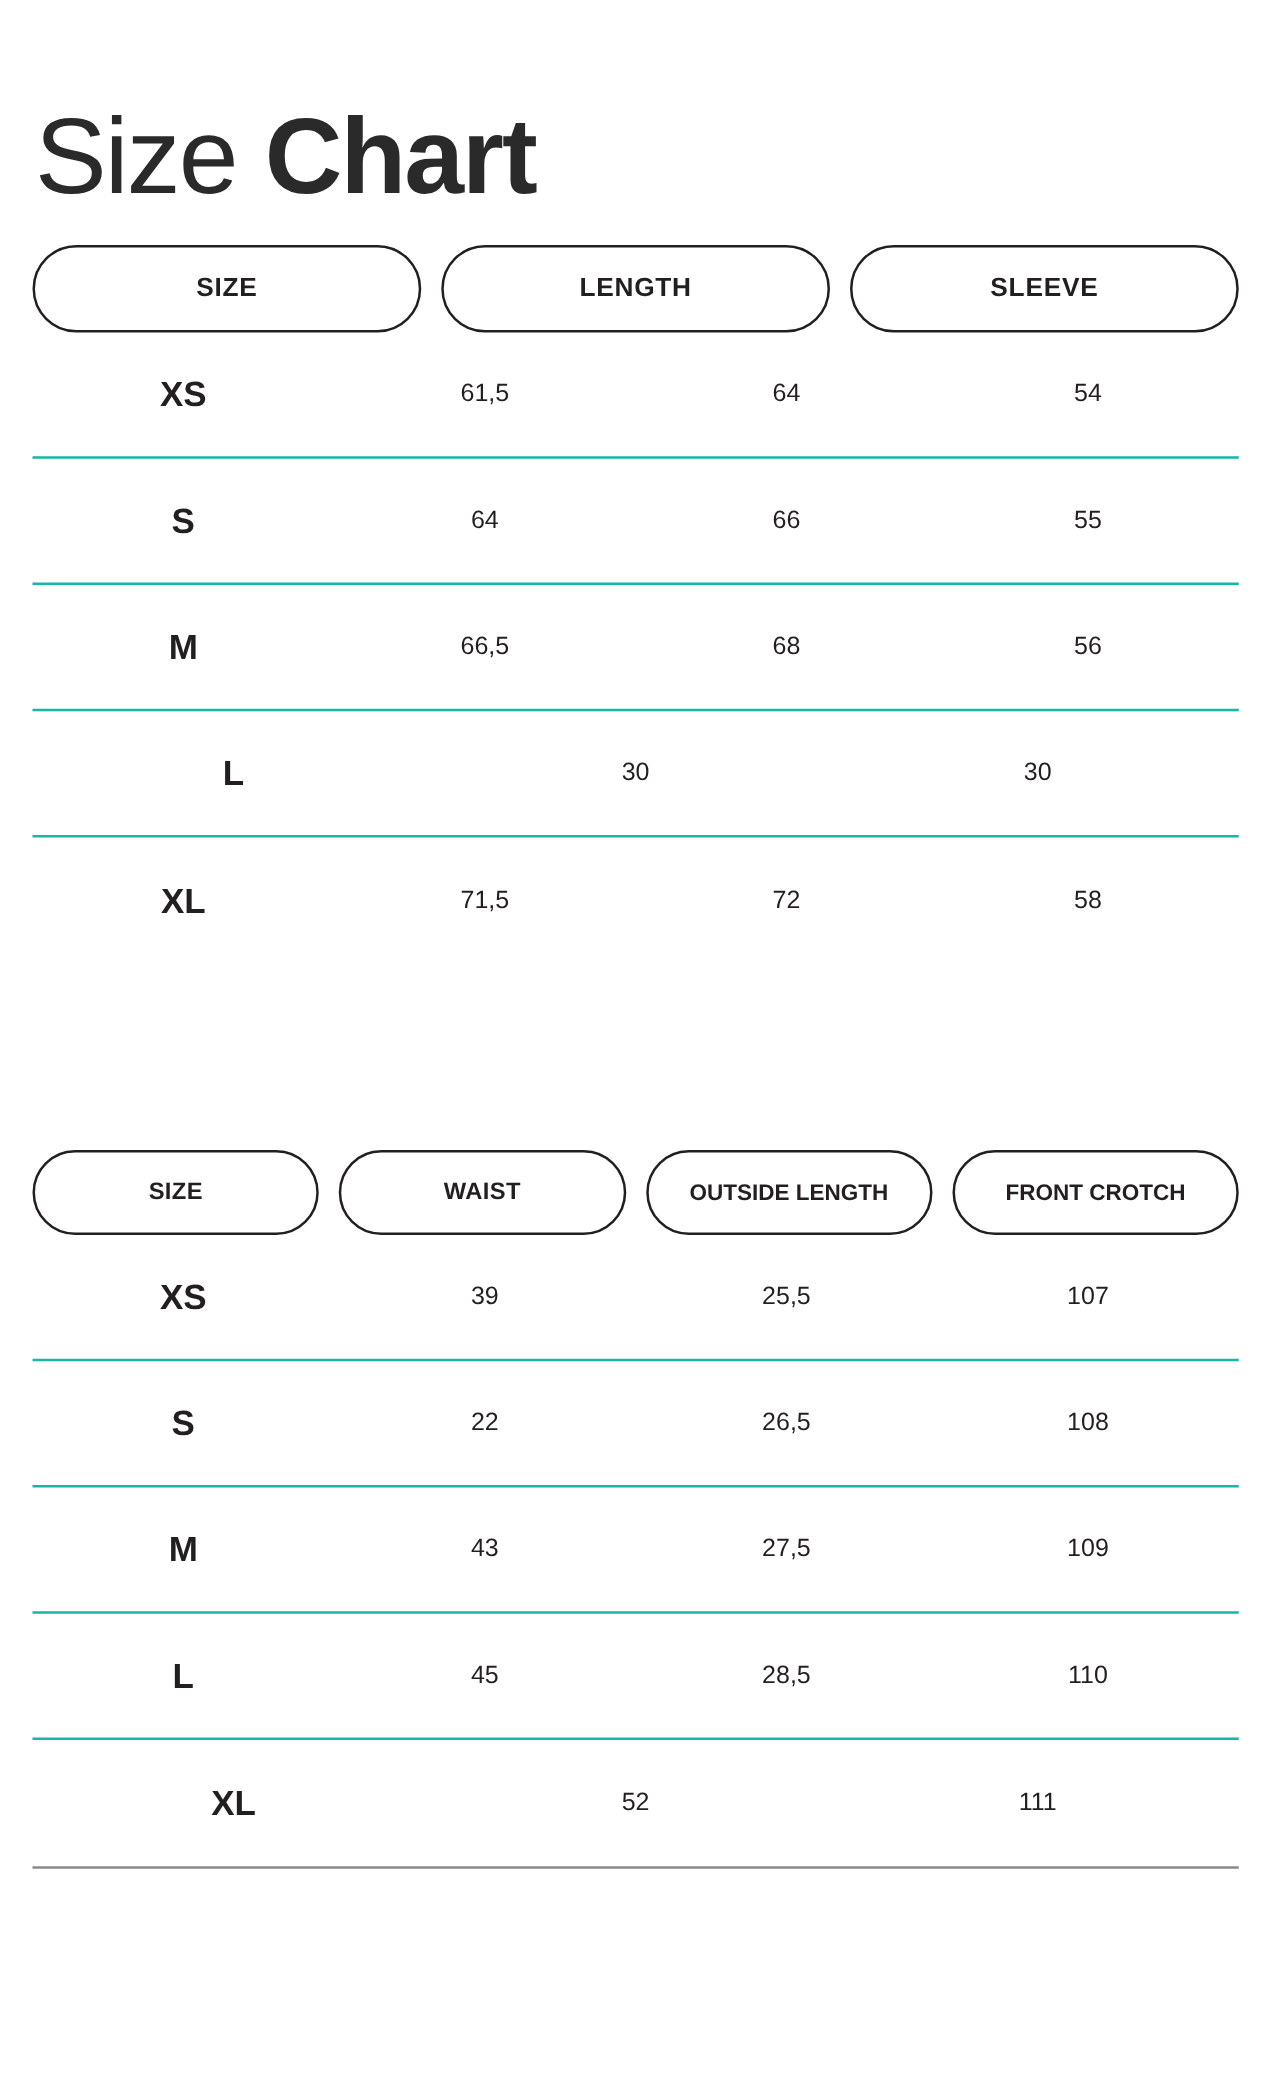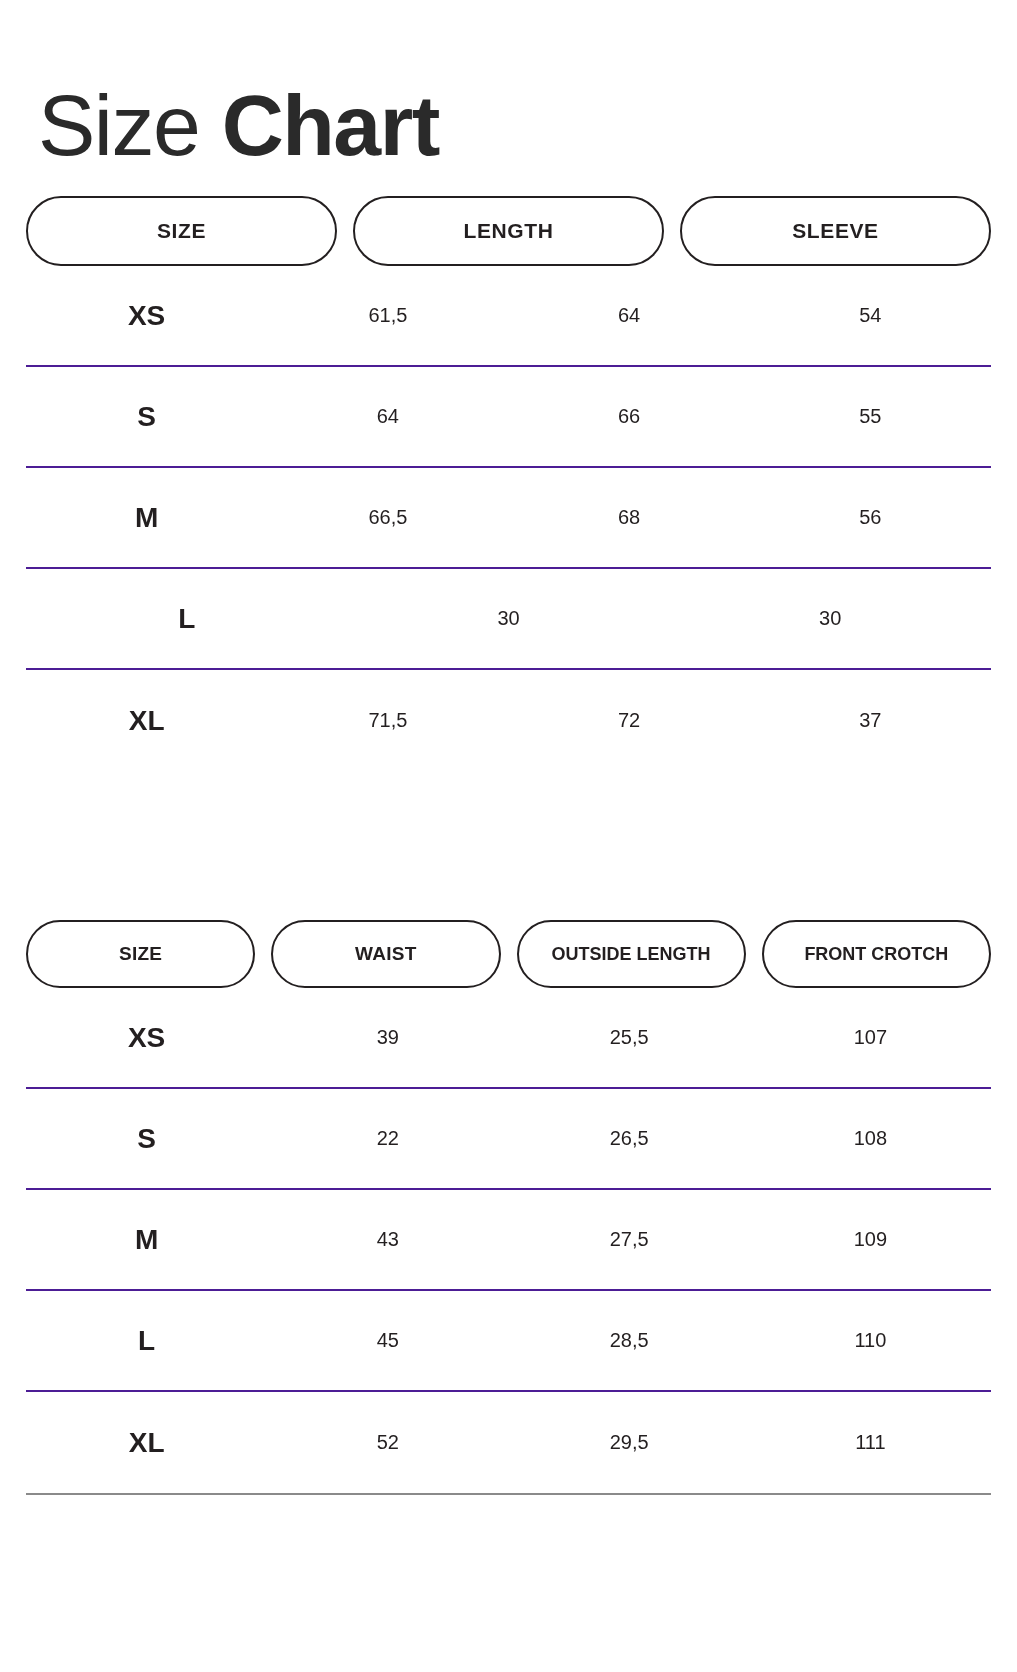--- a/index.html
+++ b/index.html
@@ -19,21 +19,21 @@
   .page {
     width: 1017px;
     height: 1672px;
     position: relative;
     box-sizing: border-box;
   }
 
   
   .title {
     position: absolute;
-    left: 38px;
+    left: 28px;
     top: 24px;
     font-size: 86px;
     line-height: 1.0;
     letter-spacing: -1.5px;
     white-space: nowrap;
     color: #2a2a2a;
   }
   .title .t-light {
     font-weight: 400;
   }
@@ -91,21 +91,21 @@
   }
   .row {
     display: flex;
     align-items: center;
     height: 101px;
     box-sizing: border-box;
   }
   #table-2 .row { height: 101px; }
 
   .row.with-divider {
-    border-bottom: 2px solid #4c1d95;
+    border-bottom: 2px solid #14b8a6;
   }
 
   .cell {
     flex: 1 1 0;
     text-align: center;
     font-size: 20px;
     font-weight: 400;
     color: #231f20;
     white-space: nowrap;
   }
@@ -161,21 +161,21 @@
       </div>
       <div class="row with-divider">
         <span class="cell size-cell">L</span>
         <span class="cell">30</span>
         <span class="cell">30</span>
       </div>
       <div class="row">
         <span class="cell size-cell">XL</span>
         <span class="cell">71,5</span>
         <span class="cell">72</span>
-        <span class="cell">37</span>
+        <span class="cell">58</span>
       </div>
     </div>
   </section>
 
   <section class="table-block" id="table-2">
     <div class="header-row">
       <div class="pill">
         <span class="pill-label">SIZE</span>
       </div>
       <div class="pill">
@@ -209,20 +209,19 @@
       </div>
       <div class="row with-divider">
         <span class="cell size-cell">L</span>
         <span class="cell">45</span>
         <span class="cell">28,5</span>
         <span class="cell">110</span>
       </div>
       <div class="row">
         <span class="cell size-cell">XL</span>
         <span class="cell">52</span>
-        <span class="cell">29,5</span>
         <span class="cell">111</span>
       </div>
     </div>
     <div class="footer-rule"></div>
   </section>
 
 </div>
 
 </body></html>

